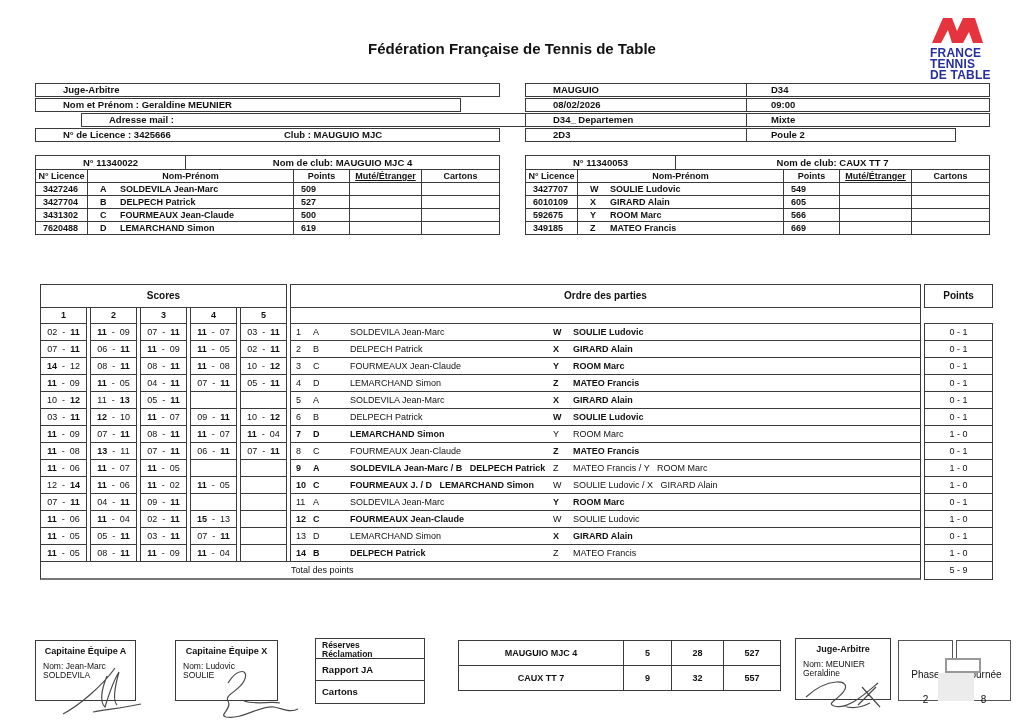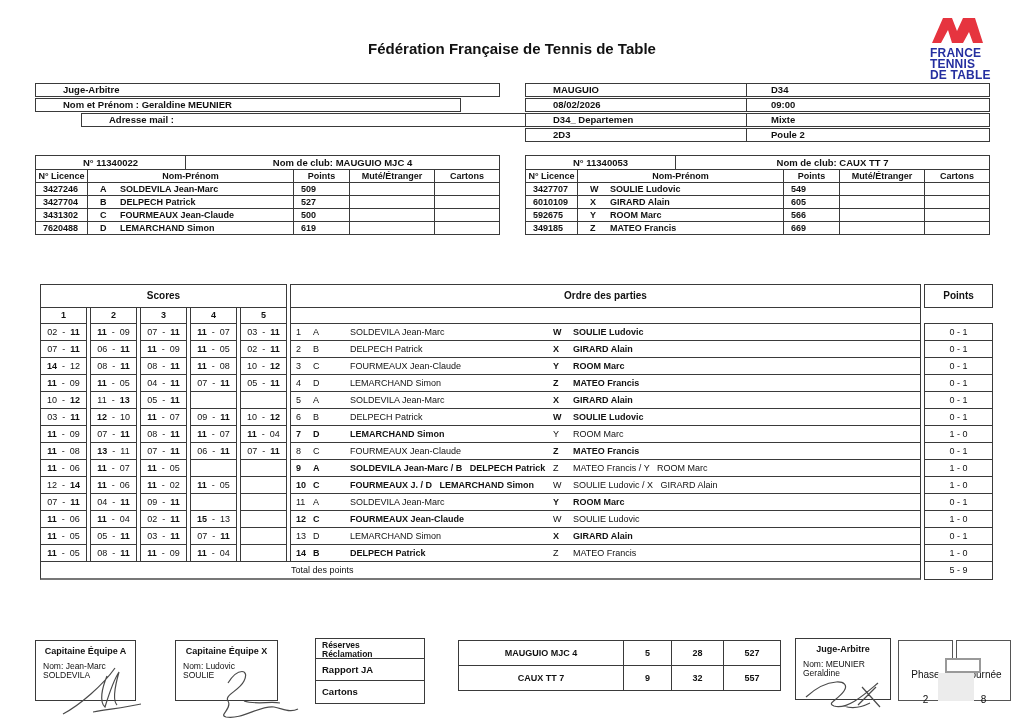--- a/index.html
+++ b/index.html
@@ -24,21 +24,21 @@
   .t-h1 div{border:1px solid #3a3a3a;box-sizing:border-box;text-align:center;font-weight:bold;line-height:14px;font-size:9.5px;}
   .t-h1 .c1{width:151px;}
   .t-h1 .c2{flex:1;margin-left:-1px;}
   .t-row{display:flex;height:14px;margin-top:-1px;}
   .t-row div{border:1px solid #3a3a3a;box-sizing:border-box;line-height:13px;white-space:nowrap;overflow:hidden;}
   .t-row div+div{margin-left:-1px;}
   .tc1{width:53px;padding-left:7px;font-weight:bold;}
   .tc2{width:207px;font-weight:bold;}
   .tc2 .letter{display:inline-block;width:20px;padding-left:12px;}
   .tc3{width:57px;padding-left:7px;font-weight:bold;}
-  .tc4{width:86px;}
+  .tc4{width:73px;text-decoration:underline;}
   .tc5{flex:1;}
   .t-head2 div{text-align:center;font-weight:bold;padding-left:0 !important;}
   
   #scores{left:40px;top:285px;width:953px;}
   .sc-row{display:grid;grid-template-columns:47px 47px 47px 47px 47px 631px 69px;column-gap:3px;margin-top:-1px;}
   .sc-cell{border:1px solid #3a3a3a;box-sizing:border-box;height:18px;line-height:16px;
            text-align:center;font-size:9px;white-space:pre;}
   .sc-head .sc-cell{height:24px;line-height:22px;font-size:10px;font-weight:bold;}
   .sc-num .sc-cell{height:17px;line-height:15px;font-weight:bold;}
   .sc-span5{grid-column:1/6;}
@@ -82,35 +82,39 @@
       <path d="M24,2 L31,2 L27,11 Z" fill="#ffffff"></path>
     </svg>
     <div class="ltxt">FRANCE</div>
     <div class="ltxt">TENNIS</div>
     <div class="ltxt">DE TABLE</div>
   </div>
 
   <div class="inforow" style="left:35px;top:83px;width:465px;">Juge-Arbitre</div>
   <div class="inforow" style="left:35px;top:98px;width:426px;">Nom et Prénom : Geraldine MEUNIER</div>
   <div class="inforow" style="left:35px;top:113px;width:465px;margin-left:46px;">Adresse mail :</div>
+  <div class="inforow" style="left:35px;top:128px;width:465px;padding-left:0;">
+    <span style="position:absolute;left:27px;">N° de Licence : 3425666</span>
+    <span style="position:absolute;left:248px;">Club : MAUGUIO MJC</span>
+  </div>
 
   <div id="match-info">
       <div class="inforow" style="left: 525px; top: 83px; width: 465px; padding-left: 0px;">
         <div class="mi-left b">MAUGUIO</div>
         <div class="mi-right b">D34</div>
       </div>
       <div class="inforow" style="left: 525px; top: 98px; width: 465px; padding-left: 0px;">
         <div class="mi-left b">08/02/2026</div>
         <div class="mi-right b">09:00</div>
       </div>
       <div class="inforow" style="left: 525px; top: 113px; width: 465px; padding-left: 0px;">
         <div class="mi-left b">D34_ Departemen</div>
         <div class="mi-right b">Mixte</div>
       </div>
-      <div class="inforow" style="left: 525px; top: 128px; width: 465px; padding-left: 0px;">
+      <div class="inforow" style="left: 525px; top: 128px; width: 431px; padding-left: 0px;">
         <div class="mi-left b">2D3</div>
         <div class="mi-right b">Poule 2</div>
       </div>
     </div>
 
   <div id="team-a" class="team" style="left:35px;">
       <div class="t-h1">
         <div class="c1">N° 11340022</div>
         <div class="c2">Nom de club: MAUGUIO MJC 4</div>
       </div>

